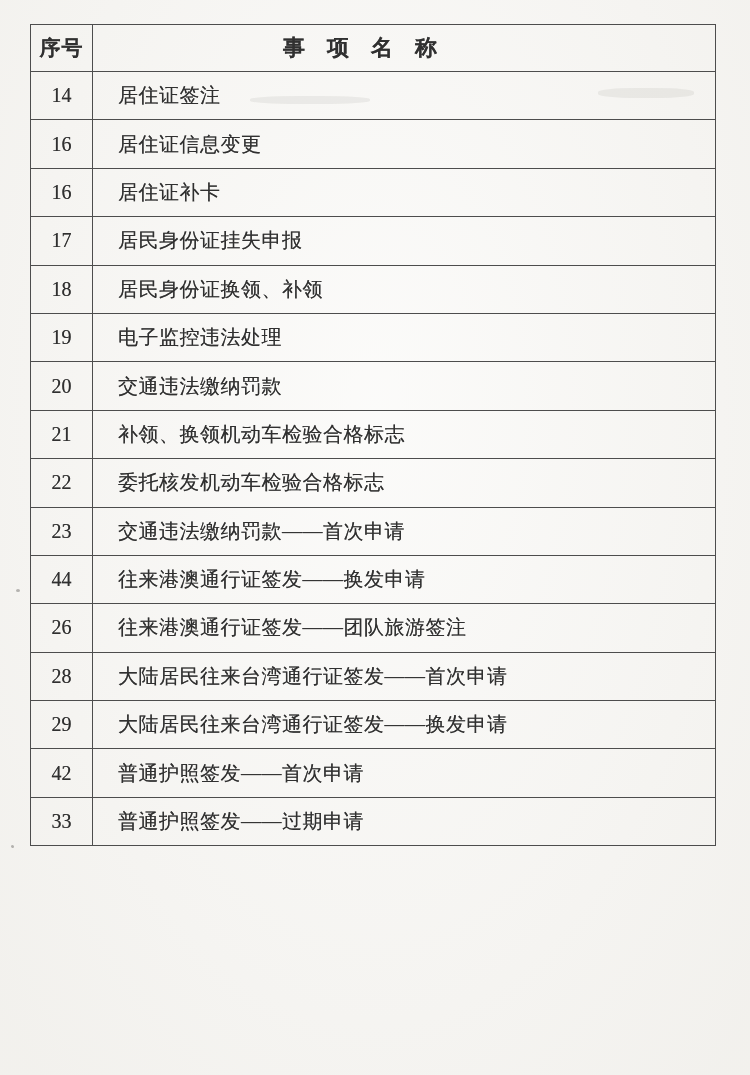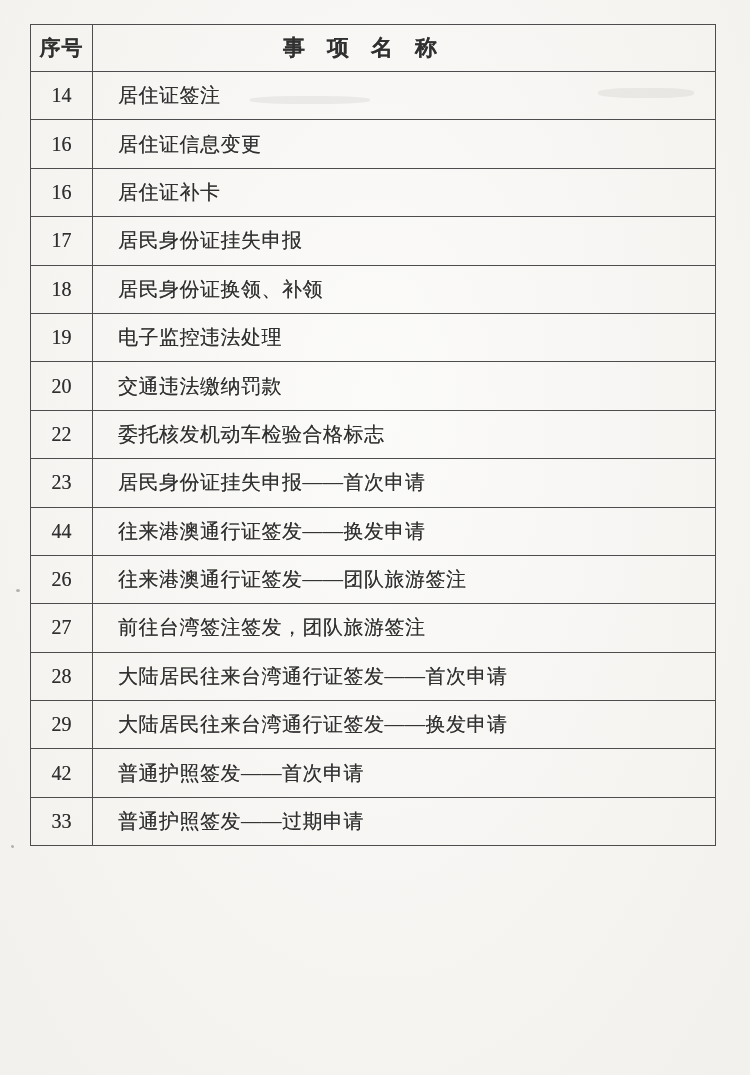--- a/index.html
+++ b/index.html
@@ -118,38 +118,38 @@
   </tr>
         <tr>
     <td class="c-no">19</td>
     <td class="c-name">电子监控违法处理</td>
   </tr>
         <tr>
     <td class="c-no">20</td>
     <td class="c-name">交通违法缴纳罚款</td>
   </tr>
         <tr>
+    <td class="c-no">21</td>
+    <td class="c-name">补领、换领机动车检验合格标志</td>
+  </tr>
+        <tr>
     <td class="c-no">22</td>
     <td class="c-name">委托核发机动车检验合格标志</td>
   </tr>
         <tr>
     <td class="c-no">23</td>
-    <td class="c-name">居民身份证挂失申报——首次申请</td>
+    <td class="c-name">交通违法缴纳罚款——首次申请</td>
   </tr>
         <tr>
     <td class="c-no">44</td>
     <td class="c-name">往来港澳通行证签发——换发申请</td>
   </tr>
         <tr>
     <td class="c-no">26</td>
     <td class="c-name">往来港澳通行证签发——团队旅游签注</td>
-  </tr>
-        <tr>
-    <td class="c-no">27</td>
-    <td class="c-name">前往台湾签注签发，团队旅游签注</td>
   </tr>
         <tr>
     <td class="c-no">28</td>
     <td class="c-name">大陆居民往来台湾通行证签发——首次申请</td>
   </tr>
         <tr>
     <td class="c-no">29</td>
     <td class="c-name">大陆居民往来台湾通行证签发——换发申请</td>
   </tr>
         <tr>

